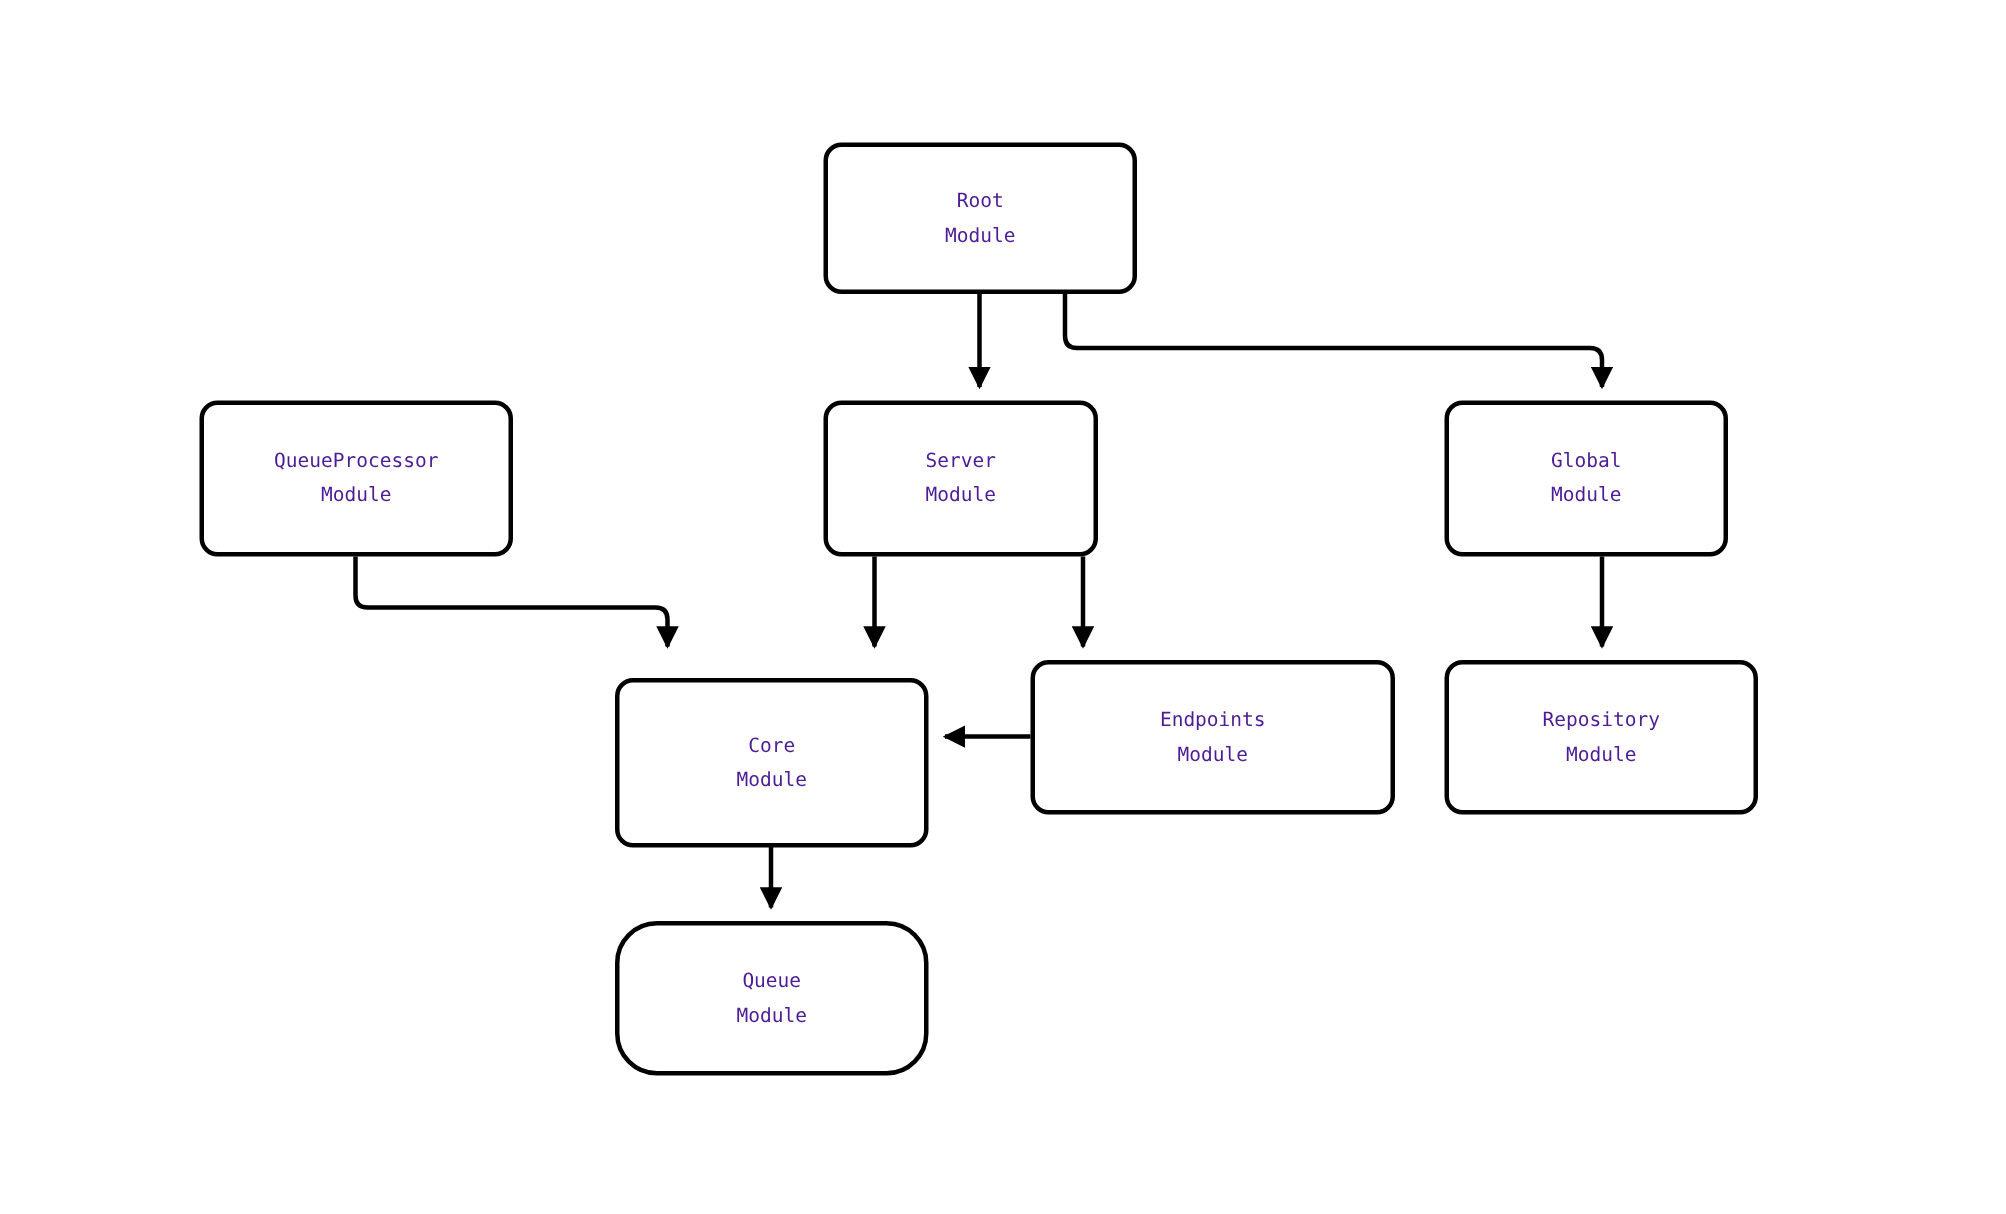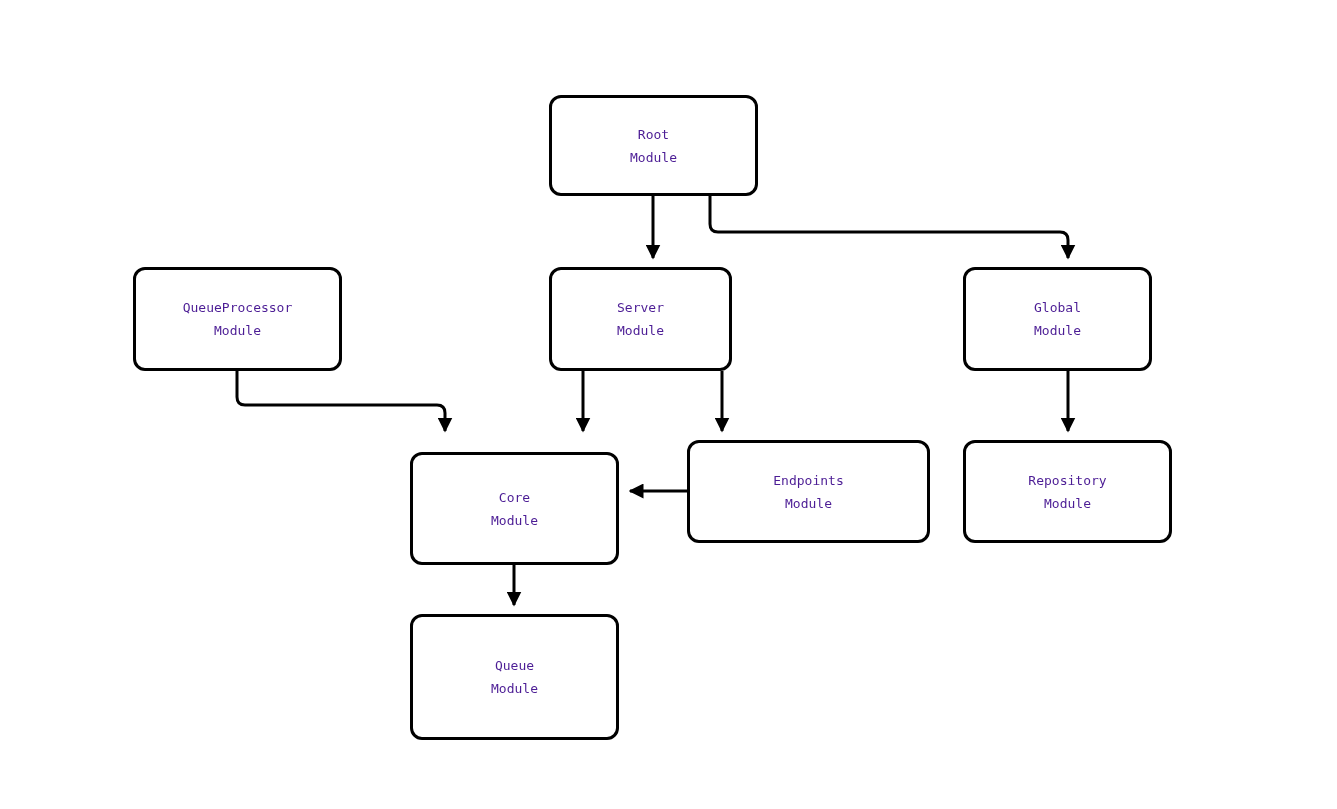--- a/index.html
+++ b/index.html
@@ -91,19 +91,19 @@
 Module</span>
       </div>
       <div class="node" style="left: 687px; top: 440px; width: 243px; height: 103px; border-color: rgb(0, 0, 0); background: rgb(255, 255, 255);">
         <span class="node-label">Endpoints
 Module</span>
       </div>
       <div class="node" style="left: 963px; top: 440px; width: 209px; height: 103px; border-color: rgb(0, 0, 0); background: rgb(255, 255, 255); align-items: center;">
         <span class="node-label">Repository
 Module</span>
       </div>
-      <div class="node" style="left: 410px; top: 614px; width: 209px; height: 126px; border-color: rgb(0, 0, 0); background: rgb(255, 255, 255);">
+      <div class="node" style="left: 410px; top: 614px; width: 209px; height: 103px; border-color: rgb(0, 0, 0); background: rgb(255, 255, 255); border-radius: 28px;">
         <span class="node-label">Queue
 Module</span>
       </div>
     </div>
 
 </div>
 
 </body></html>

